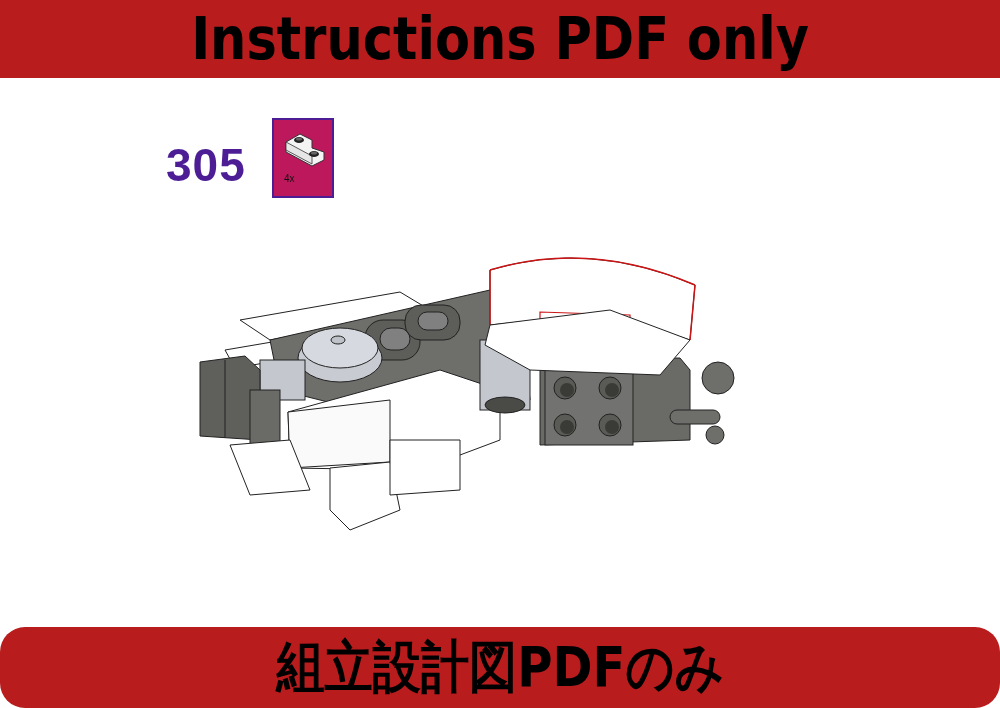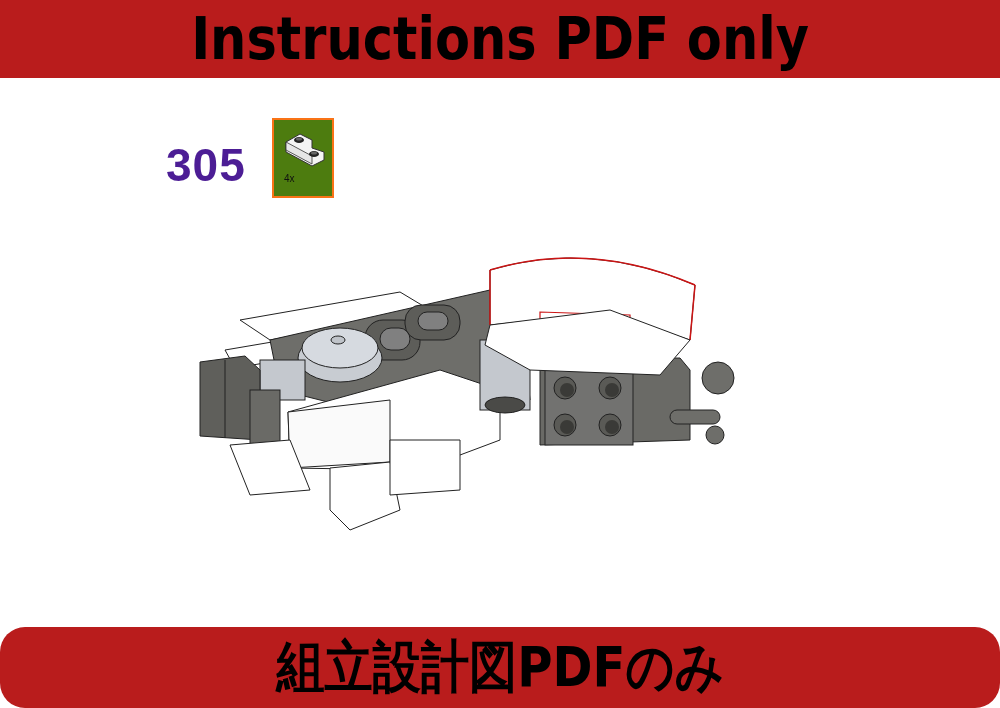--- a/index.html
+++ b/index.html
@@ -22,21 +22,21 @@
 
     .step-number {
       position: absolute; left: 166px; top: 114px;
       font-family: "Liberation Sans", sans-serif;
       font-weight: bold; font-size: 46px; color: #4c1d95;
       letter-spacing: 1px;
       margin-top: 24px;
     }
     .parts-box {
       position: absolute; left: 272px; top: 118px; width: 62px; height: 80px;
-      background: #4d7c0f; border: 2px solid #f97316; box-sizing: border-box;
+      background: #be185d; border: 2px solid #4c1d95; box-sizing: border-box;
     }
     .parts-qty {
       position: absolute; left: 10px; bottom: 12px;
       font-family: "Liberation Sans", sans-serif; font-size: 10px; color: #111;
     }
     .parts-icon { position: absolute; left: 8px; top: 8px; }
 
     .model { position: absolute; left: 190px; top: 240px; }
   </style>
 </head>

